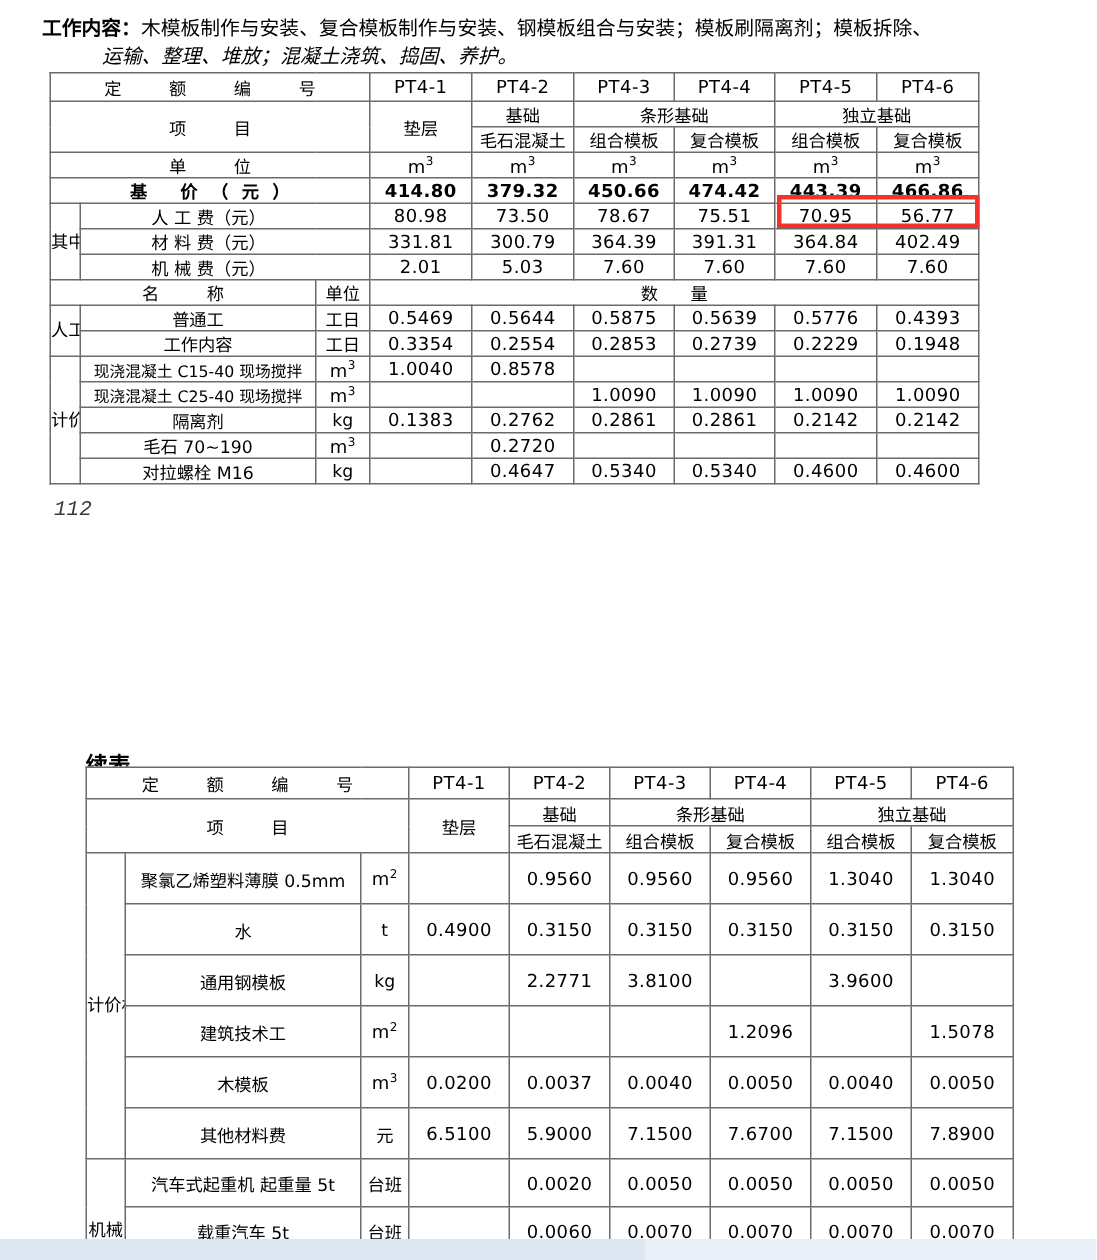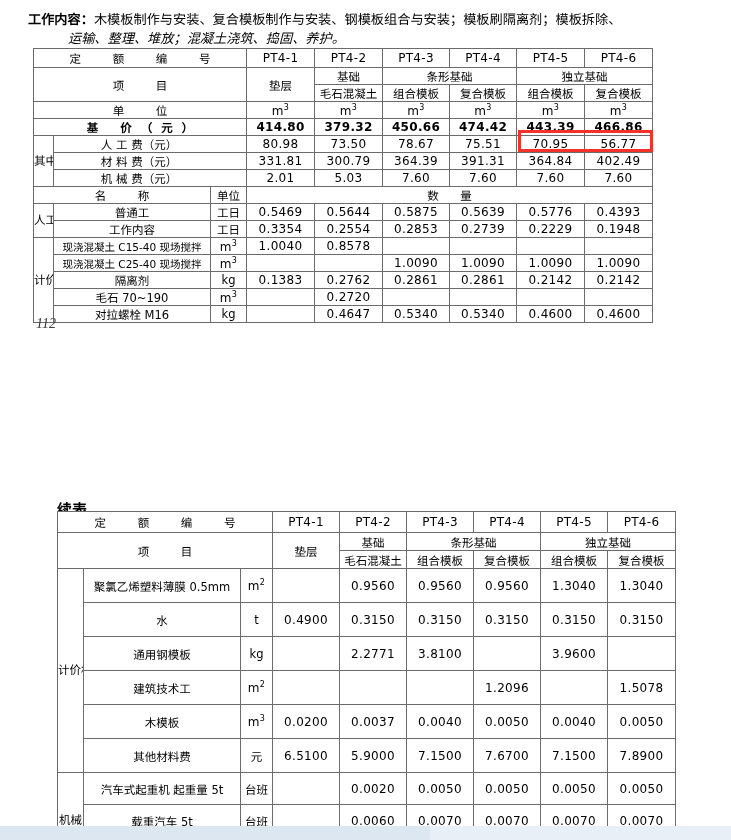--- a/index.html
+++ b/index.html
@@ -58,23 +58,23 @@
   
   .hl-box{
     position:absolute;
     border:3px solid #f4322c;
     box-sizing:border-box;
     pointer-events:none;
   }
 
   
   .pageno{
-    position:absolute;left:36px;top:316px;
+    position:absolute;left:36px;top:332px;
     font-style:italic;font-size:14px;
-    font-family:Liberation Serif, serif;
+    font-family:Liberation Mono, monospace;
     color:#3a3a3a;
   }
 
   
   .cont-label{
     position:absolute;left:57px;top:498px;
     font-size:15px;font-weight:bold;
     font-family:"DejaVu Sans","Liberation Sans",sans-serif;
   }
 

